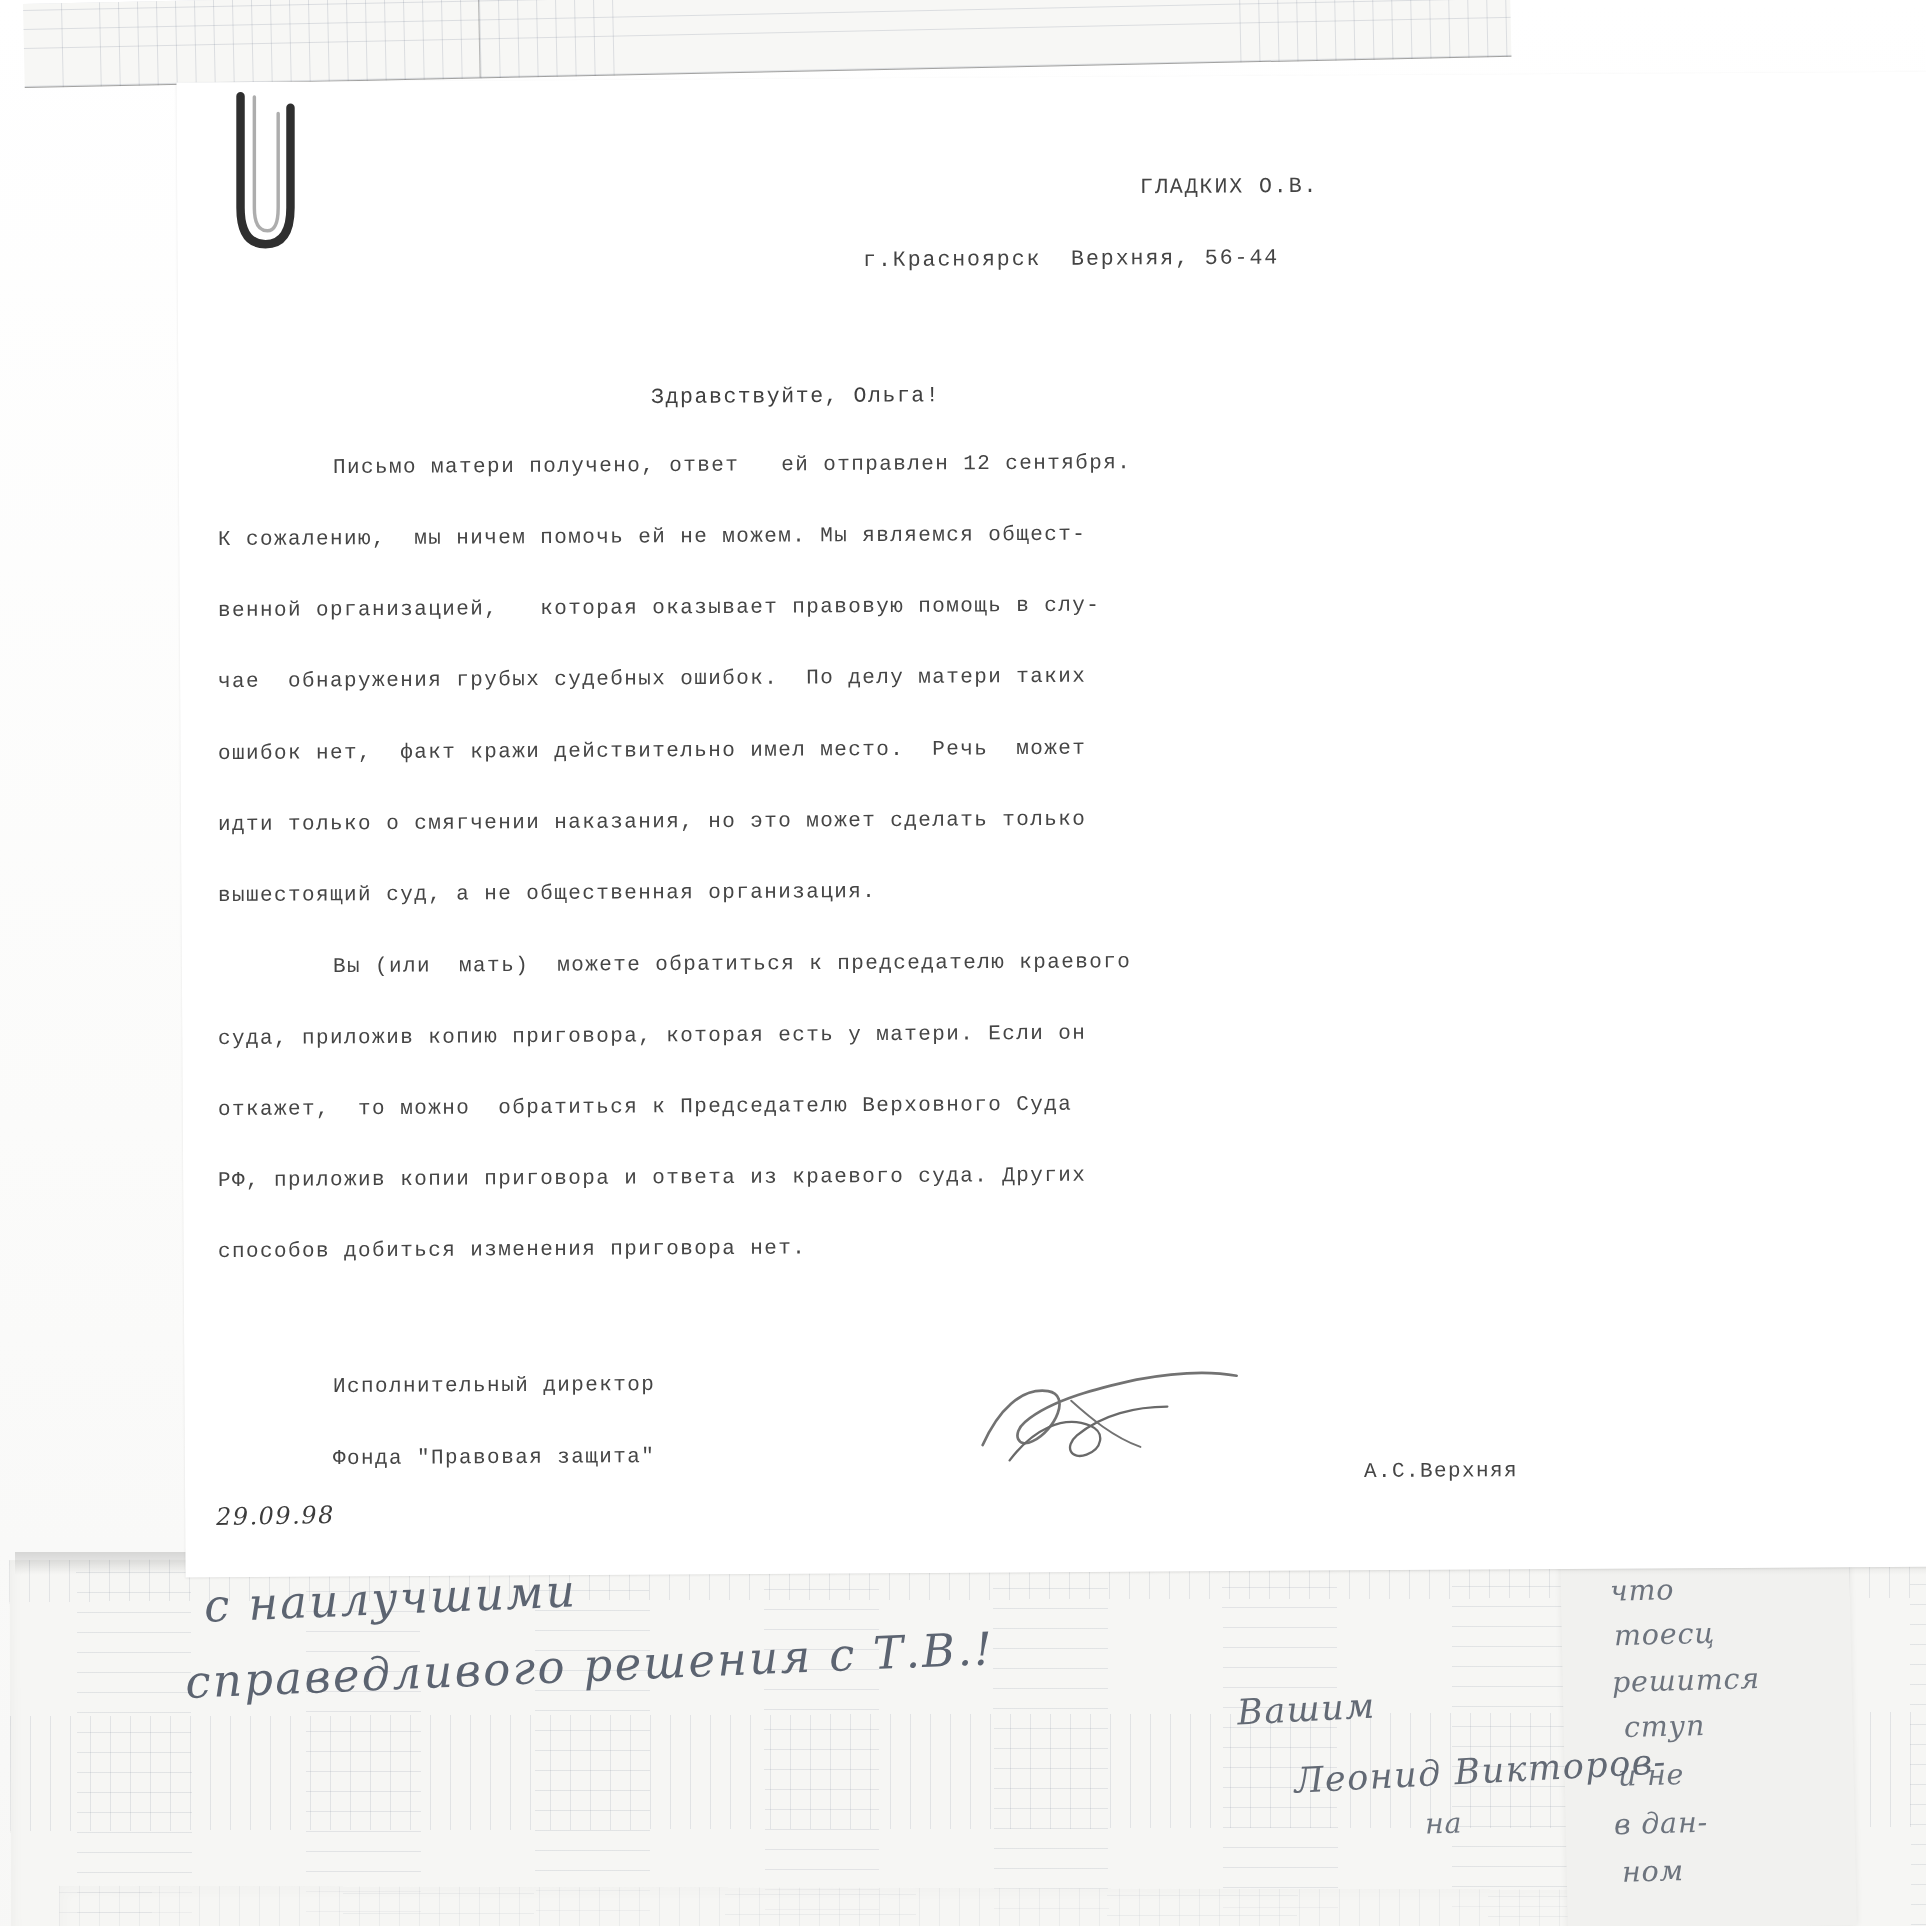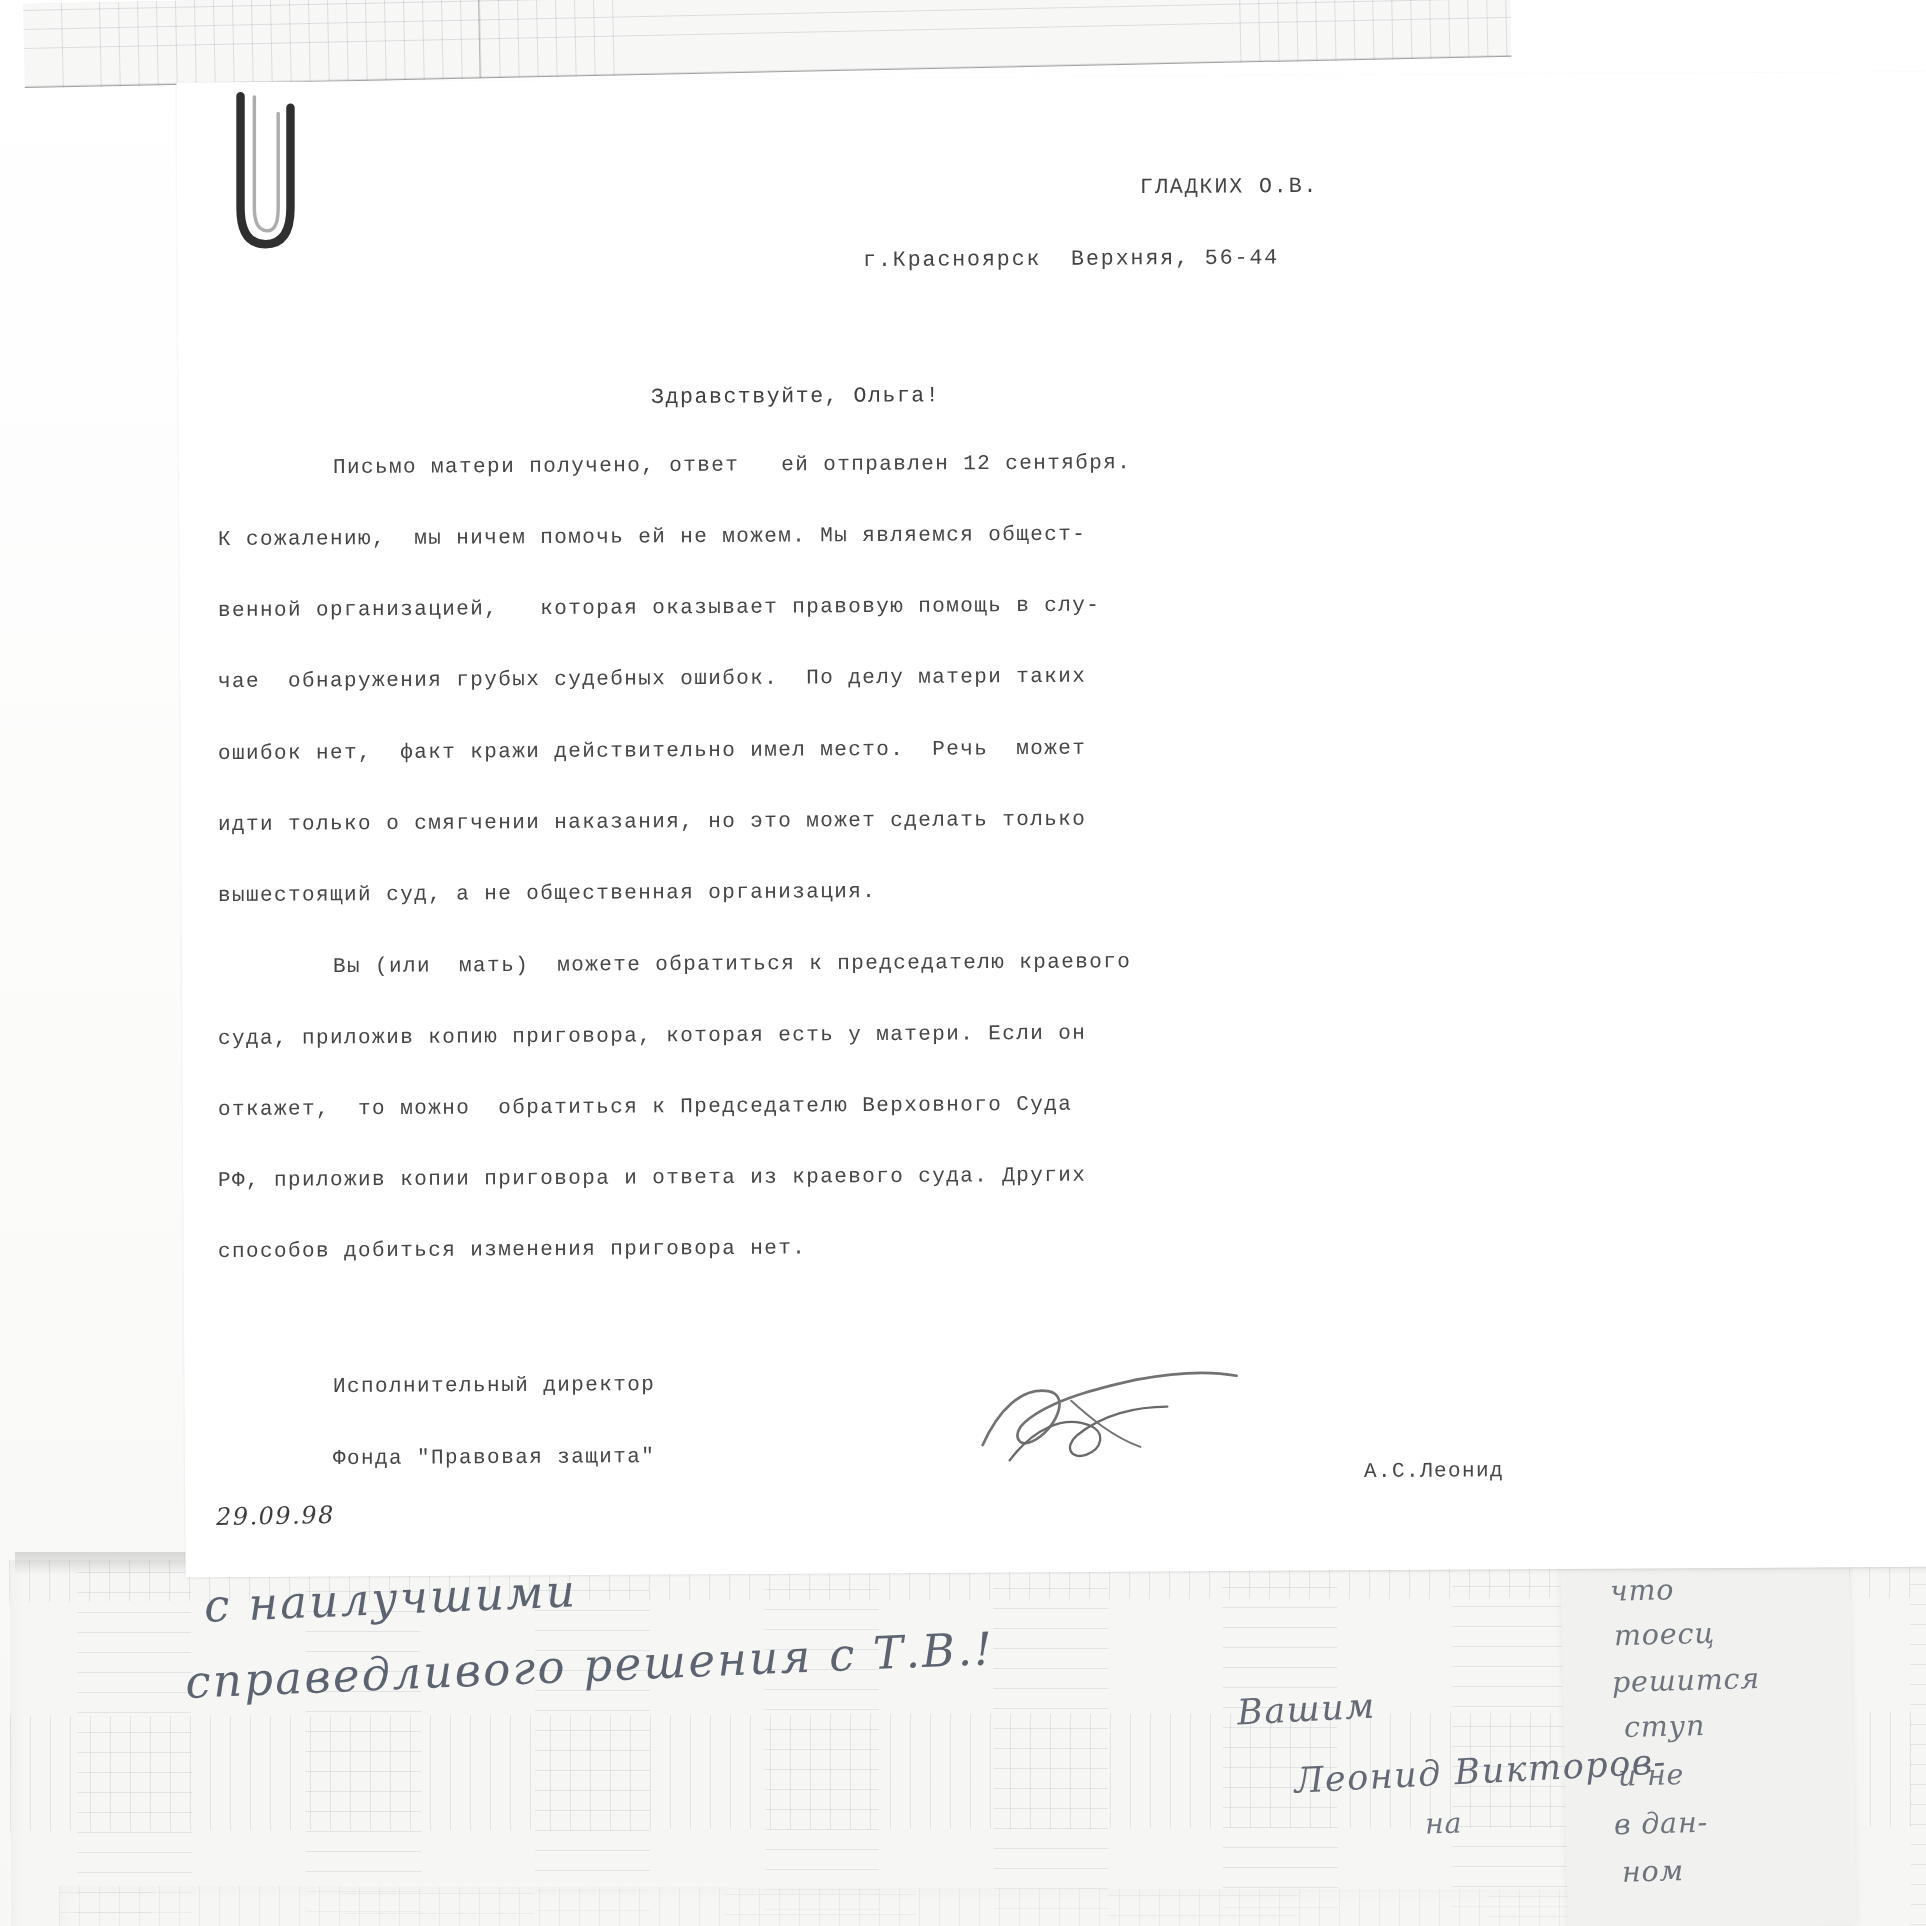--- a/index.html
+++ b/index.html
@@ -227,21 +227,21 @@
   <div class="typed t-body" style="left:218px; top:813px;">идти только о смягчении наказания, но это может сделать только</div>
   <div class="typed t-body" style="left:218px; top:884px;">вышестоящий суд, а не общественная организация.</div>
   <div class="typed t-body" style="left:333px; top:955px;">Вы (или  мать)  можете обратиться к председателю краевого</div>
   <div class="typed t-body" style="left:218px; top:1027px;">суда, приложив копию приговора, которая есть у матери. Если он</div>
   <div class="typed t-body" style="left:218px; top:1098px;">откажет,  то можно  обратиться к Председателю Верховного Суда</div>
   <div class="typed t-body" style="left:218px; top:1169px;">РФ, приложив копии приговора и ответа из краевого суда. Других</div>
   <div class="typed t-body" style="left:218px; top:1240px;">способов добиться изменения приговора нет.</div>
 
   <div class="typed t-sign" style="left:333px; top:1375px;">Исполнительный директор</div>
   <div class="typed t-sign" style="left:333px; top:1447px;">Фонда "Правовая защита"</div>
-  <div class="typed t-sign" style="left:1364px; top:1460px;">А.С.Леонид</div>
+  <div class="typed t-sign" style="left:1364px; top:1460px;">А.С.Верхняя</div>
 
   <div class="signature">
     <svg viewBox="0 0 720 290" width="277" height="112" aria-hidden="true">
       <path d="M20 210 C60 120, 120 60, 190 70 C250 80, 210 170, 150 200 C110 220, 95 180, 130 150 C200 90, 330 60, 420 40 C500 25, 600 15, 680 30" fill="none" stroke="#5a5a5a" stroke-width="7" stroke-linecap="round"></path>
       <path d="M90 250 C150 170, 230 130, 300 160 C340 178, 330 220, 290 235 C250 250, 230 215, 265 185 C330 130, 420 110, 500 110" fill="none" stroke="#4f4f4f" stroke-width="6" stroke-linecap="round"></path>
       <path d="M250 95 C300 140, 360 190, 430 215" fill="none" stroke="#5a5a5a" stroke-width="5" stroke-linecap="round"></path>
     </svg>
   </div>
 
   <div class="hand hand-date" style="left:216px; top:1502px;">29.09.98</div>

